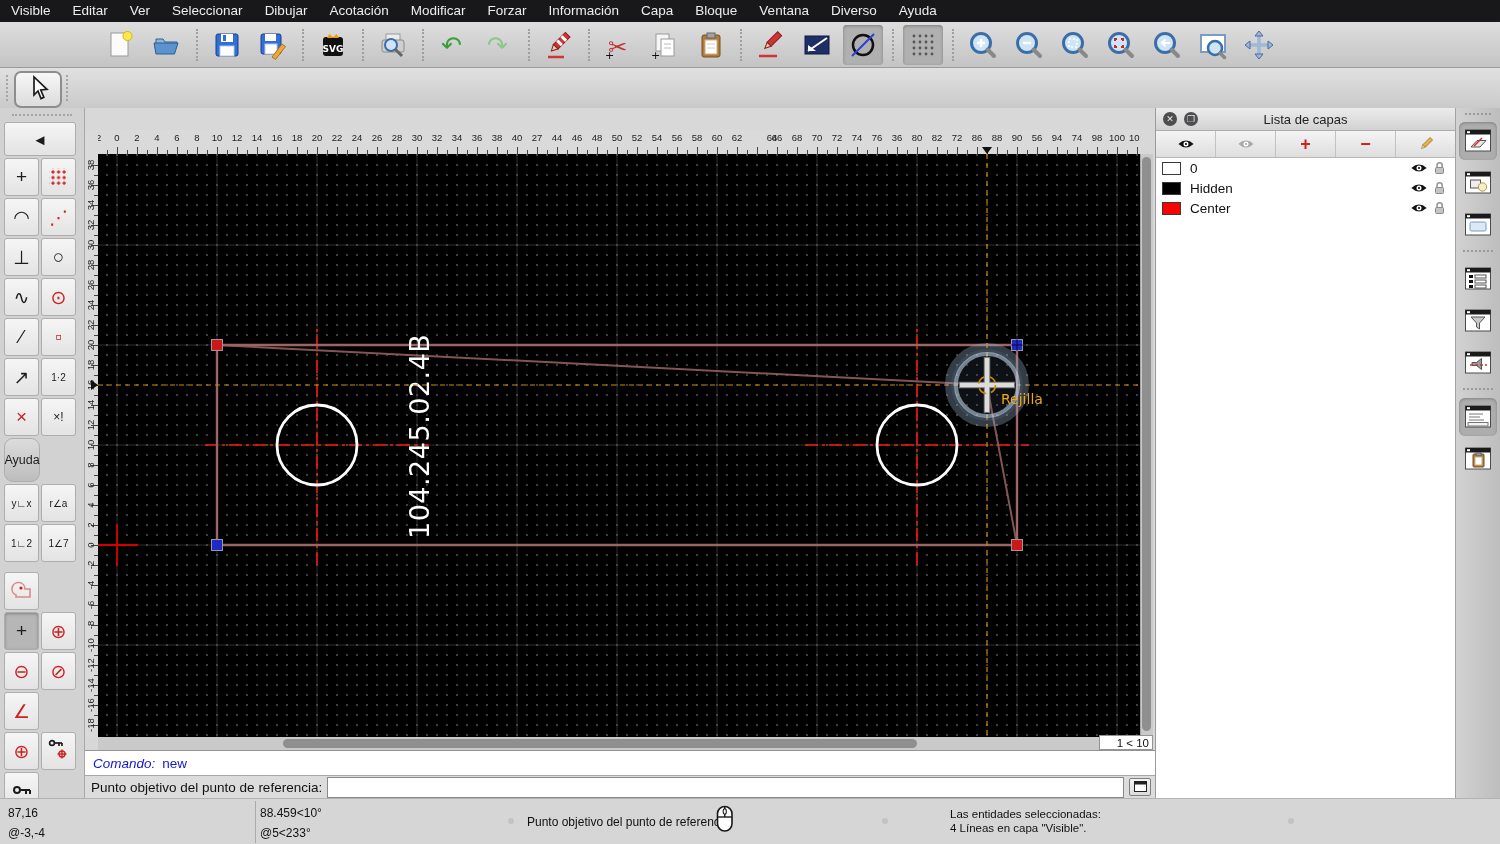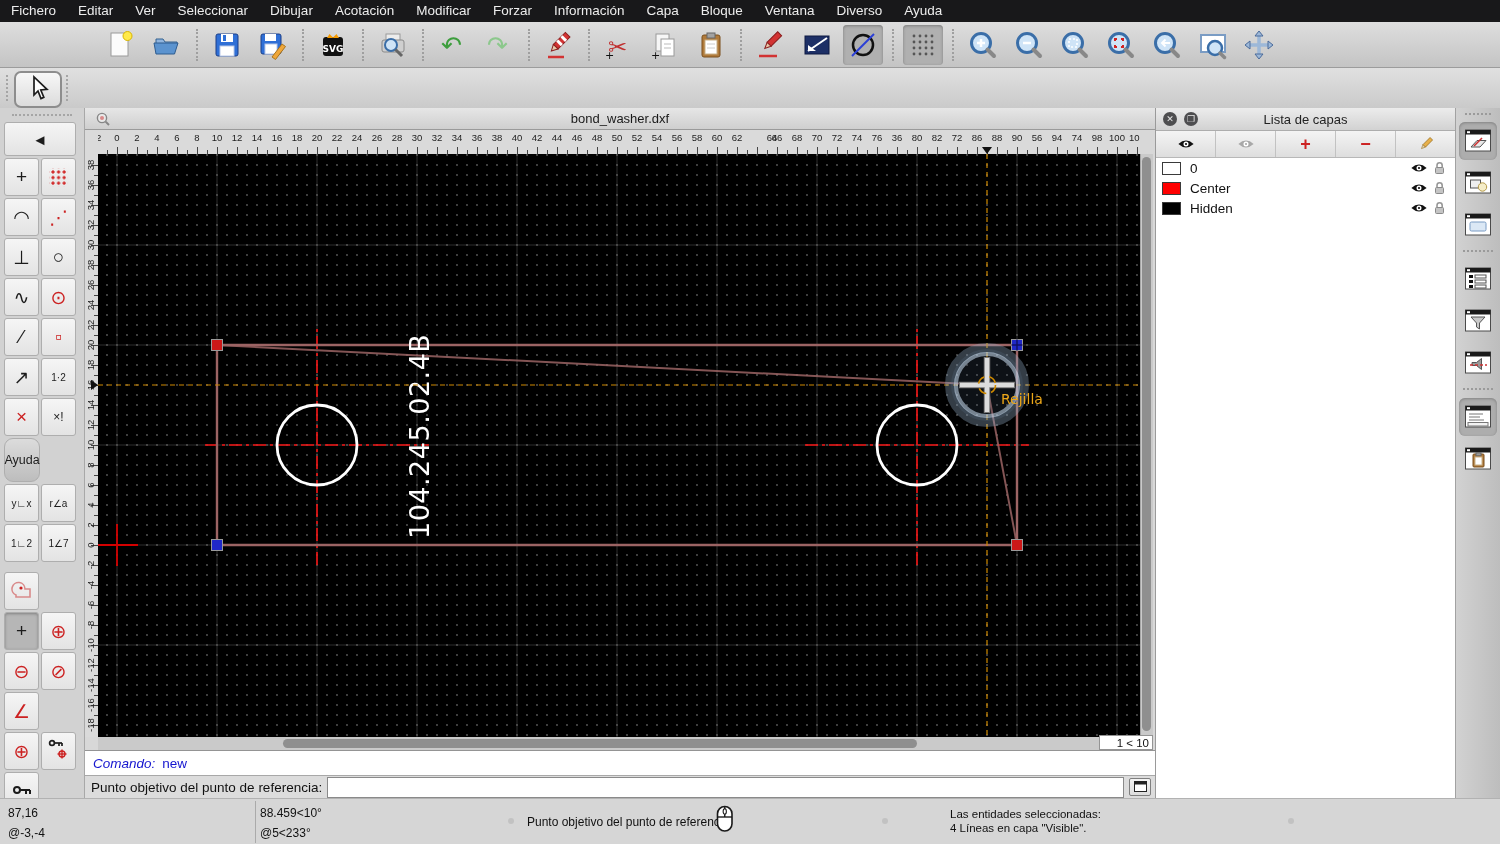--- a/index.html
+++ b/index.html
@@ -115,21 +115,21 @@
   .spos{position:absolute;}
   .sdot{position:absolute;width:6px;height:6px;border-radius:50%;background:#c2c2c2;}
   .sel-line{font-size:11.5px;line-height:14px;}
 </style>
 </head>
 <body>
 
 <div id="app">
 
   <div id="menubar">
-      <div class="menu-item">Fichero</div>
+      <div class="menu-item">Visible</div>
       <div class="menu-item">Editar</div>
       <div class="menu-item">Ver</div>
       <div class="menu-item">Seleccionar</div>
       <div class="menu-item">Dibujar</div>
       <div class="menu-item">Acotación</div>
       <div class="menu-item">Modificar</div>
       <div class="menu-item">Forzar</div>
       <div class="menu-item">Información</div>
       <div class="menu-item">Capa</div>
       <div class="menu-item">Bloque</div>
@@ -450,28 +450,20 @@
               <line x1="8" y1="7" x2="18" y2="7" stroke="#1c1c1c" stroke-width="2"></line>
               <line x1="14" y1="7" x2="14" y2="11" stroke="#1c1c1c" stroke-width="2"></line>
               <line x1="18" y1="7" x2="18" y2="11" stroke="#1c1c1c" stroke-width="2"></line>
             </svg></span>
         </div>
         <div class="sfill"></div>
       </div>
   </div>
 
   <div id="mdi">
-    <div id="mdi-title">
-      <svg width="16" height="16" viewBox="0 0 16 16">
-        <circle cx="7" cy="7" r="4.6" fill="#e9e9e9" stroke="#868686" stroke-width="1.4"></circle>
-        <line x1="10.6" y1="10.6" x2="14" y2="14" stroke="#868686" stroke-width="2"></line>
-        <circle cx="7" cy="7" r="2" fill="#d98a8a"></circle>
-      </svg>
-      <span class="ttl">bond_washer.dxf</span>
-    </div>
     <div id="ruler-corner"></div>
     <div id="hruler">
         <div class="lbl" style="left: -1px;">-2</div>
         <div class="tick" style="left: 9px; height: 4px;"></div>
         <div class="tick" style="left: 19px; height: 7px;"></div>
         <div class="lbl" style="left: 19px;">0</div>
         <div class="tick" style="left: 29px; height: 4px;"></div>
         <div class="tick" style="left: 39px; height: 7px;"></div>
         <div class="lbl" style="left: 39px;">2</div>
         <div class="tick" style="left: 49px; height: 4px;"></div>
@@ -526,21 +518,21 @@
         <div class="tick" style="left: 379px; height: 7px;"></div>
         <div class="lbl" style="left: 379px;">36</div>
         <div class="tick" style="left: 389px; height: 4px;"></div>
         <div class="tick" style="left: 399px; height: 7px;"></div>
         <div class="lbl" style="left: 399px;">38</div>
         <div class="tick" style="left: 409px; height: 4px;"></div>
         <div class="tick" style="left: 419px; height: 7px;"></div>
         <div class="lbl" style="left: 419px;">40</div>
         <div class="tick" style="left: 429px; height: 4px;"></div>
         <div class="tick" style="left: 439px; height: 7px;"></div>
-        <div class="lbl" style="left: 439px;">42</div>
+        <div class="lbl" style="left: 439px;">27</div>
         <div class="tick" style="left: 449px; height: 4px;"></div>
         <div class="tick" style="left: 459px; height: 7px;"></div>
         <div class="lbl" style="left: 459px;">44</div>
         <div class="tick" style="left: 469px; height: 4px;"></div>
         <div class="tick" style="left: 479px; height: 7px;"></div>
         <div class="lbl" style="left: 479px;">46</div>
         <div class="tick" style="left: 489px; height: 4px;"></div>
         <div class="tick" style="left: 499px; height: 7px;"></div>
         <div class="lbl" style="left: 499px;">48</div>
         <div class="tick" style="left: 509px; height: 4px;"></div>
@@ -859,39 +851,39 @@
             </svg>
           </div>
           <div class="licon">
             <svg width="11" height="14" viewBox="0 0 11 14">
               <path d="M3 6.5 V4.4 A2.6 2.6 0 0 1 8.2 4.4 V6.5" fill="none" stroke="#979797" stroke-width="1.6"></path>
               <rect x="1.5" y="6.5" width="8" height="6" rx="1" fill="#c4c4c4" stroke="#8a8a8a"></rect>
             </svg>
           </div>
         </div>
         <div class="lrow">
-          <div class="lswatch" style="background: rgb(255, 0, 0);"></div>
-          <span class="lname">Center</span>
+          <div class="lswatch" style="background: rgb(0, 0, 0);"></div>
+          <span class="lname">Hidden</span>
           <div class="licon">
             <svg width="18" height="12" viewBox="0 0 16 11">
               <path d="M1 5.5 Q8 -0.8 15 5.5 Q8 11.8 1 5.5 Z" fill="#111"></path>
               <circle cx="8" cy="5.5" r="2.3" fill="#fff"></circle>
               <circle cx="8" cy="5.5" r="1" fill="#111"></circle>
             </svg>
           </div>
           <div class="licon">
             <svg width="11" height="14" viewBox="0 0 11 14">
               <path d="M3 6.5 V4.4 A2.6 2.6 0 0 1 8.2 4.4 V6.5" fill="none" stroke="#979797" stroke-width="1.6"></path>
               <rect x="1.5" y="6.5" width="8" height="6" rx="1" fill="#c4c4c4" stroke="#8a8a8a"></rect>
             </svg>
           </div>
         </div>
         <div class="lrow">
-          <div class="lswatch" style="background: rgb(0, 0, 0);"></div>
-          <span class="lname">Hidden</span>
+          <div class="lswatch" style="background: rgb(255, 0, 0);"></div>
+          <span class="lname">Center</span>
           <div class="licon">
             <svg width="18" height="12" viewBox="0 0 16 11">
               <path d="M1 5.5 Q8 -0.8 15 5.5 Q8 11.8 1 5.5 Z" fill="#111"></path>
               <circle cx="8" cy="5.5" r="2.3" fill="#fff"></circle>
               <circle cx="8" cy="5.5" r="1" fill="#111"></circle>
             </svg>
           </div>
           <div class="licon">
             <svg width="11" height="14" viewBox="0 0 11 14">
               <path d="M3 6.5 V4.4 A2.6 2.6 0 0 1 8.2 4.4 V6.5" fill="none" stroke="#979797" stroke-width="1.6"></path>

